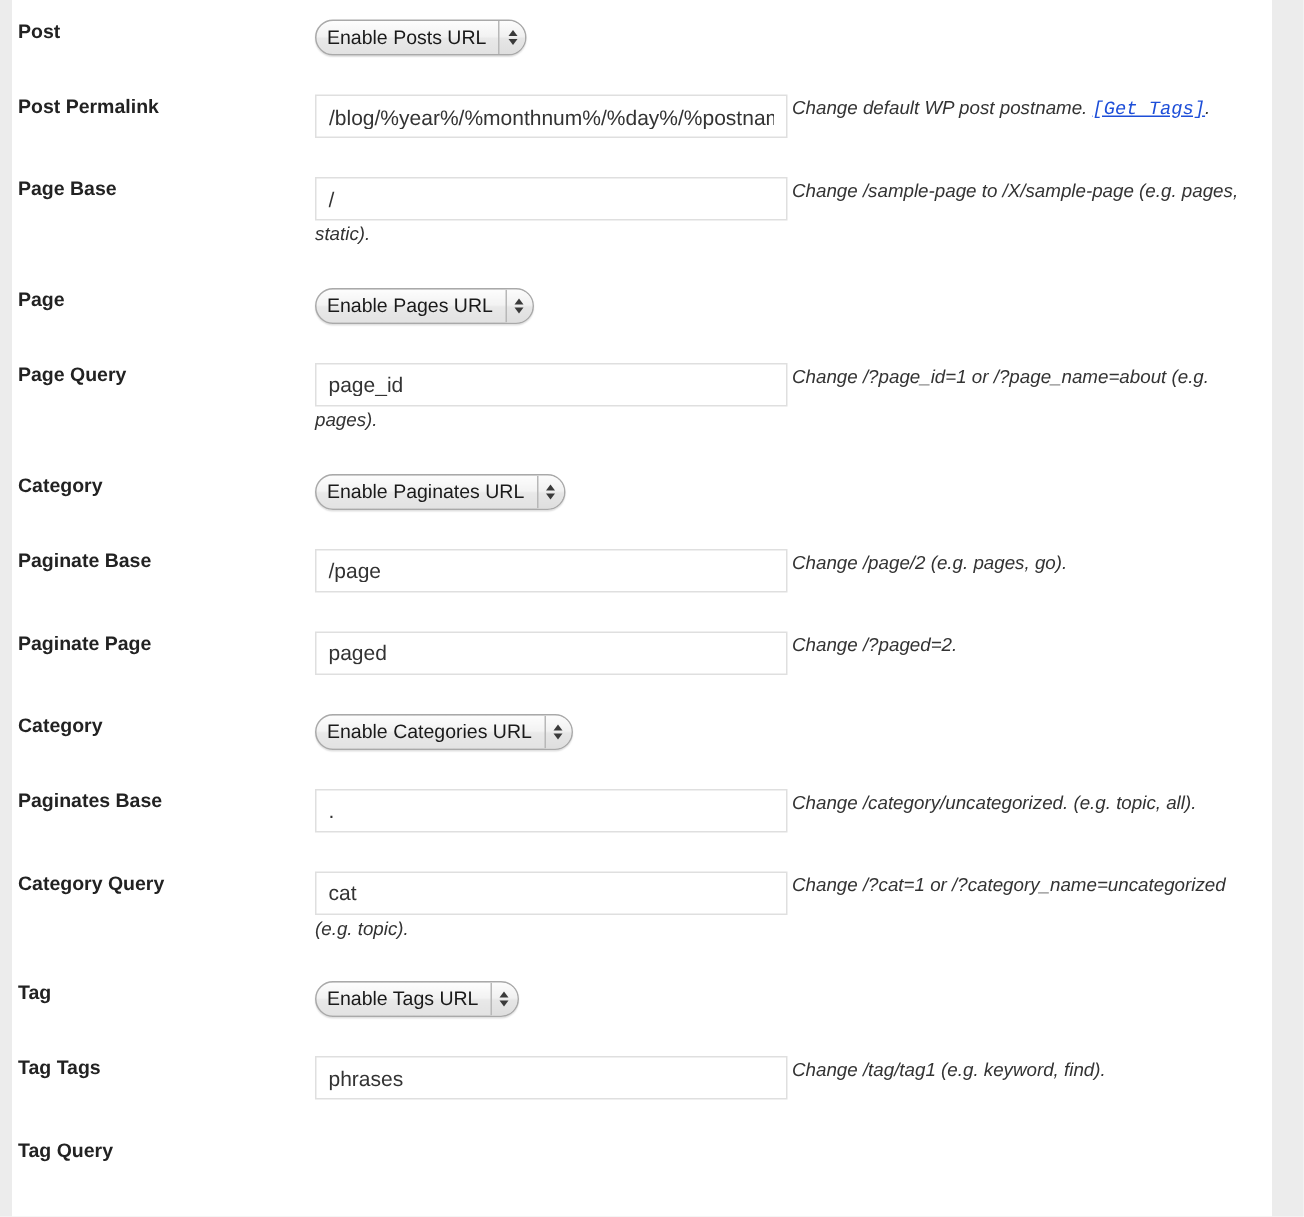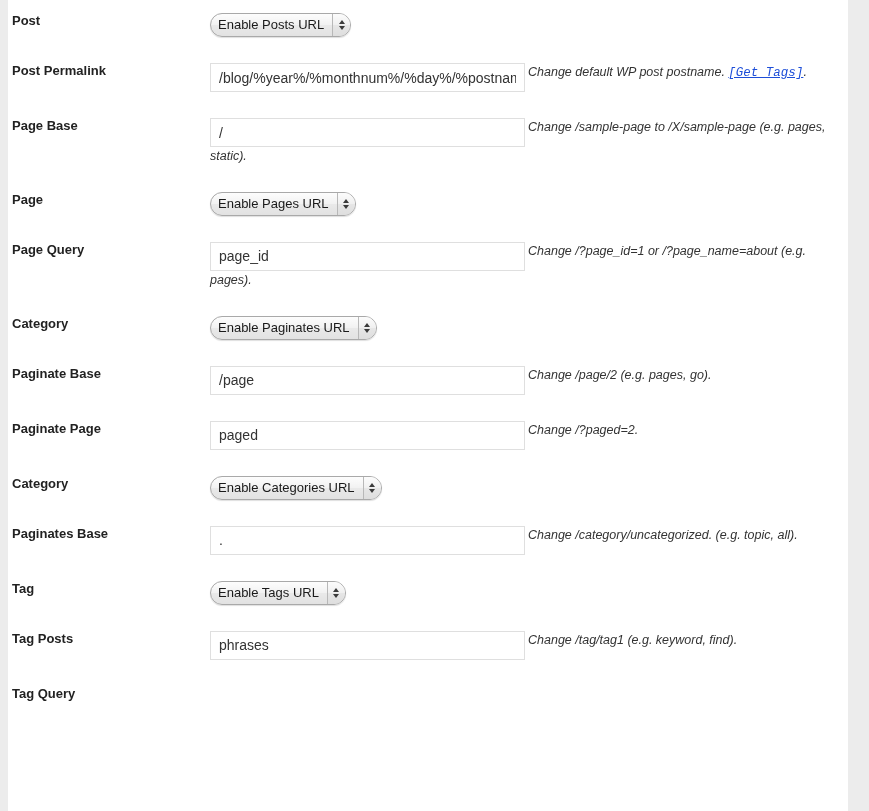--- a/index.html
+++ b/index.html
@@ -231,33 +231,39 @@
                 </span></span>
             </td>
           </tr>
           <tr>
             <th>Paginates Base</th>
             <td>
               <span class="field-wrap"><input type="text" class="regular-text" value="." style=""><span class="desc"><span>Change /category/uncategorized. (e.g. topic, all).</span></span></span>
             </td>
           </tr>
           <tr>
+            <th>Category Query</th>
+            <td>
+              <span class="field-wrap"><input type="text" class="regular-text" value="cat" style=""><span class="desc"><span>Change /?cat=1 or /?category_name=uncategorized (e.g. topic).</span></span></span>
+            </td>
+          </tr>
+          <tr>
             <th>Tag</th>
             <td>
               <span class="field-wrap"><span class="sel">
                   <span class="sel-label">Enable Tags URL</span>
                   <span class="sel-arrows">
                     <span class="arw arw-up"></span>
                     <span class="arw arw-dn"></span>
                   </span>
                 </span></span>
             </td>
           </tr>
           <tr>
-            <th>Tag Posts</th>
+            <th>Tag Tags</th>
             <td>
               <span class="field-wrap"><input type="text" class="regular-text" value="phrases" style=""><span class="desc"><span>Change /tag/tag1 (e.g. keyword, find).</span></span></span>
             </td>
           </tr>
           <tr>
             <th>Tag Query</th>
             <td></td>
           </tr>
         </tbody>
     </table>

